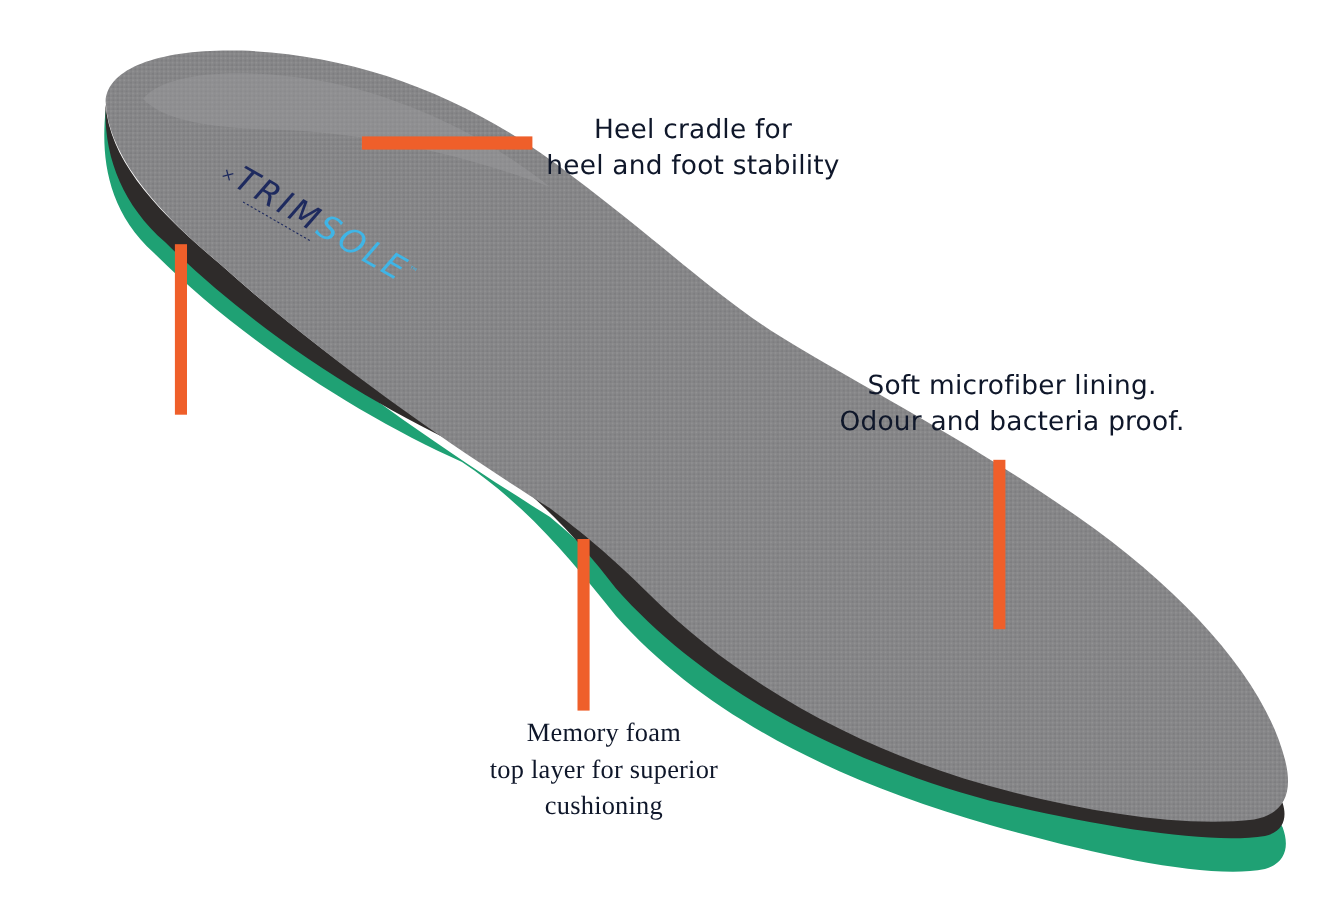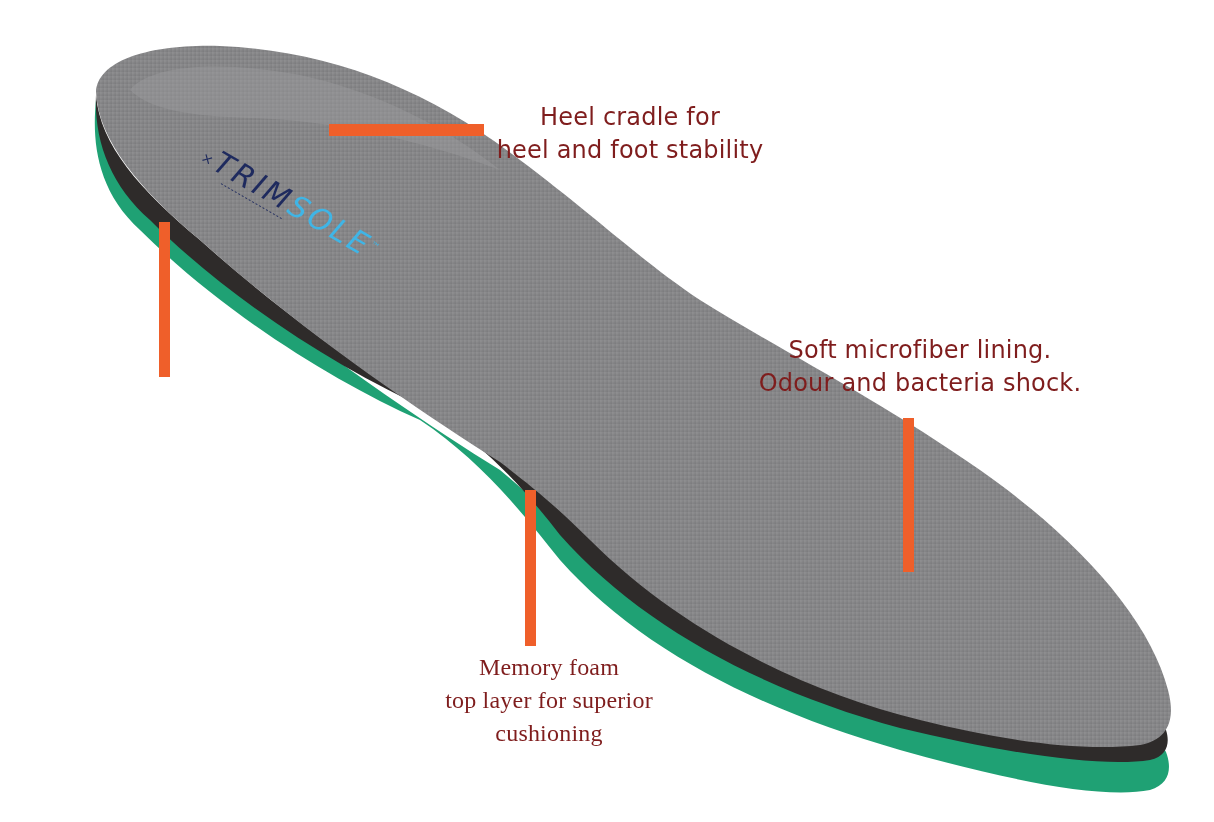--- a/index.html
+++ b/index.html
@@ -1,19 +1,19 @@
 <!DOCTYPE html>
 <html><head>
 <meta charset="utf-8">
 <style>
   html,body{margin:0;padding:0;background:#ffffff;}
   body{width:1214px;height:822px;position:relative;overflow:hidden;font-family:"DejaVu Sans","Liberation Sans",sans-serif;}
   .stage{position:absolute;left:0;top:0;width:1214px;height:822px;}
   svg.insole{position:absolute;left:0;top:0;}
-  .label{position:absolute;color:#7f1d1d;font-size:24px;line-height:33px;text-align:center;white-space:pre-line;letter-spacing:0.2px;}
+  .label{position:absolute;color:#0f172a;font-size:24px;line-height:33px;text-align:center;white-space:pre-line;letter-spacing:0.2px;}
   .line{position:absolute;background:#ef5f2a;}
 </style>
 </head>
 <body>
 
 <div class="stage">
 
   <svg class="insole" width="1214" height="822" viewBox="0 0 1214 822">
     <defs>
       <linearGradient id="topGrad" x1="0" y1="0" x2="1" y2="1">
@@ -55,18 +55,18 @@
   </svg>
 
   <div class="line" style="left:329px;top:124px;width:155px;height:12px;"></div>
   <div class="line" style="left:159px;top:222px;width:11px;height:155px;"></div>
   <div class="line" style="left:903px;top:418px;width:11px;height:154px;"></div>
   <div class="line" style="left:525px;top:490px;width:11px;height:156px;"></div>
 
   <div class="label" style="left:420px;top:101px;width:420px;">Heel cradle for
 heel and foot stability</div>
   <div class="label" style="left:720px;top:334px;width:400px;">Soft microfiber lining.
-Odour and bacteria shock.</div>
+Odour and bacteria proof.</div>
   <div class="label" style="left:384px;top:651px;width:330px;font-family:Liberation Serif, serif;">Memory foam
 top layer for superior
 cushioning</div>
 
 </div>
 
 </body></html>

